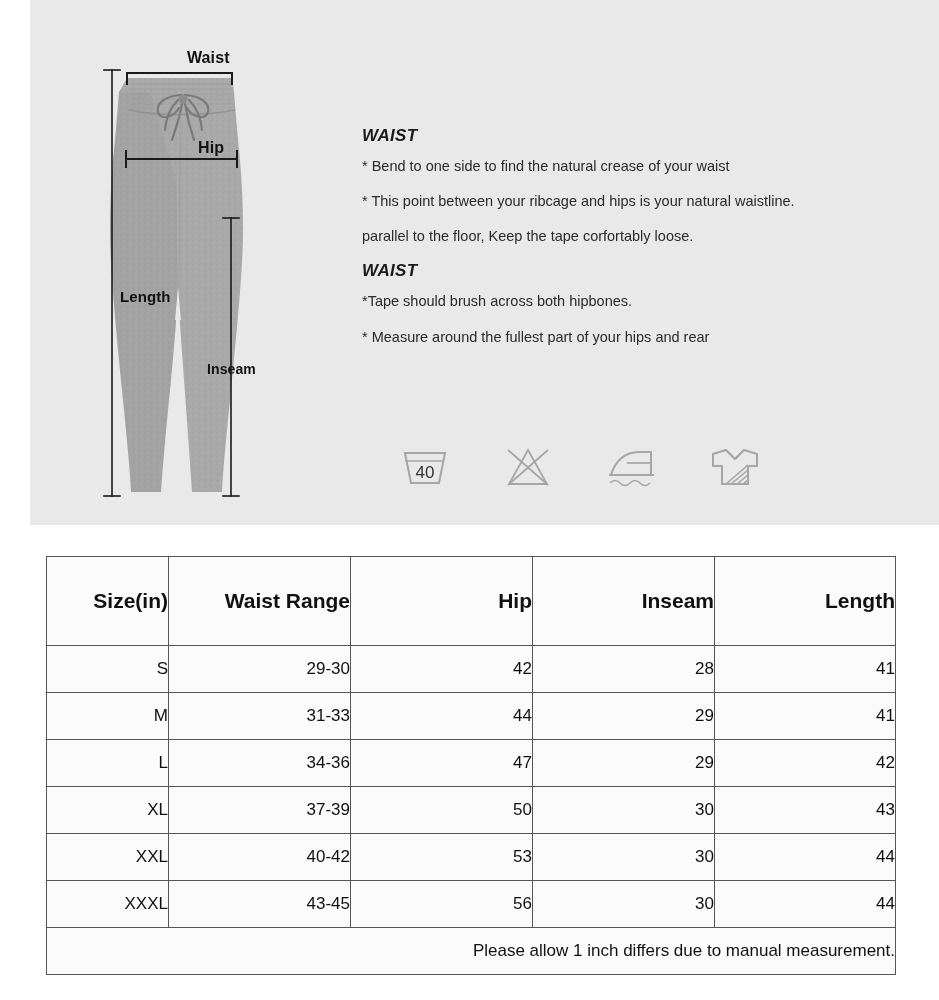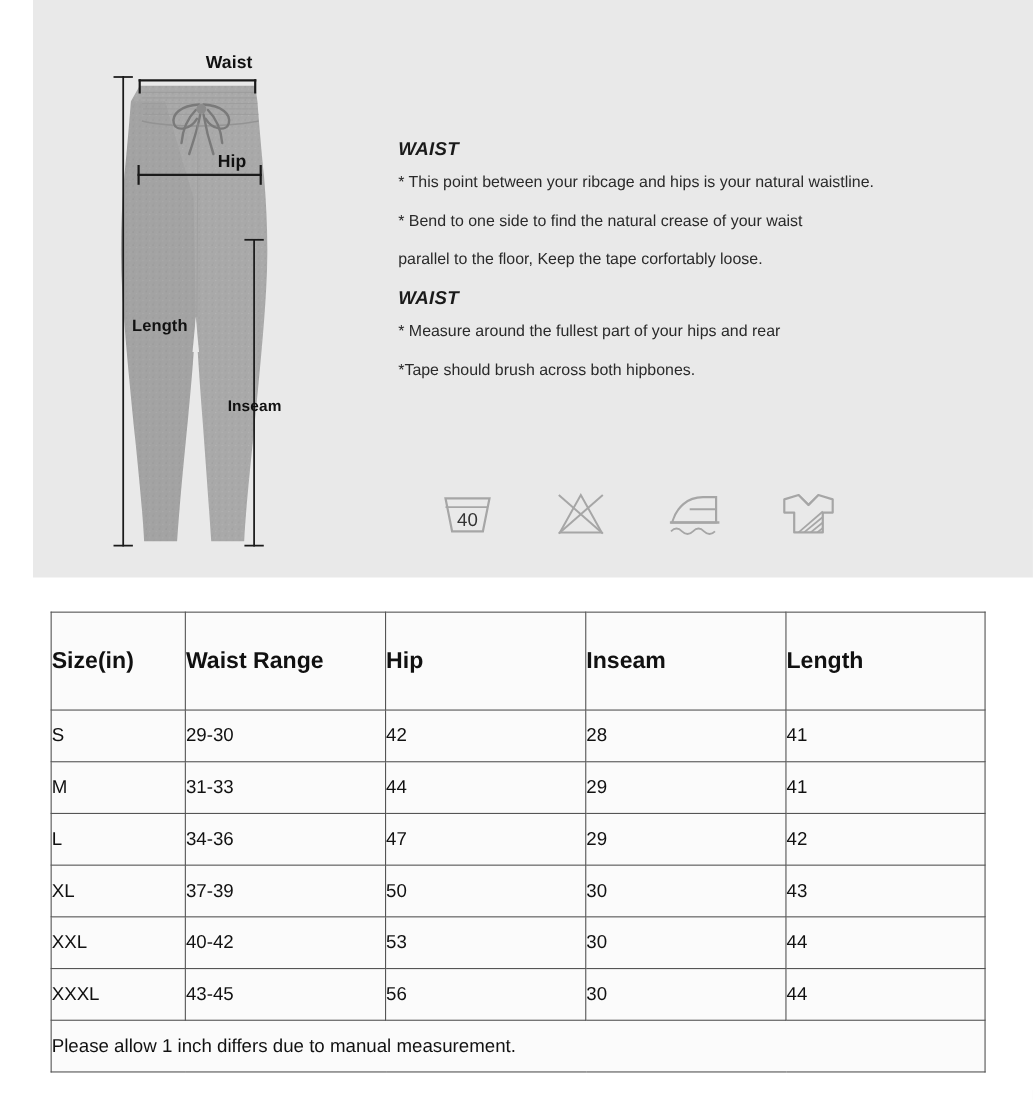--- a/index.html
+++ b/index.html
@@ -105,21 +105,21 @@
   }
   table.size-table {
     width: 100%;
     border-collapse: collapse;
     background: #fbfbfb;
     table-layout: fixed;
   }
   table.size-table th,
   table.size-table td {
     border: 1px solid #555555;
-    text-align: left;
+    text-align: right;
     color: #111111;
     background: #fbfbfb;
   }
   table.size-table thead th {
     font-size: 21px;
     font-weight: bold;
     height: 88px;
     padding: 0;
   }
   table.size-table tbody td {
@@ -238,26 +238,26 @@
     </svg>
 
     <span class="meas-label" id="label-waist">Waist</span>
     <span class="meas-label" id="label-hip">Hip</span>
     <span class="meas-label" id="label-length">Length</span>
     <span class="meas-label" id="label-inseam">Inseam</span>
   </div>
 
   <div id="instructions">
     <p class="instr-heading">WAIST</p>
+    <p class="instr-line">* Bend to one side to find the natural crease of your waist</p>
     <p class="instr-line">* This point between your ribcage and hips is your natural waistline.</p>
-    <p class="instr-line">* Bend to one side to find the natural crease of your waist</p>
     <p class="instr-line tight">parallel to the floor, Keep the tape corfortably loose.</p>
     <p class="instr-heading second">WAIST</p>
+    <p class="instr-line">*Tape should brush across both hipbones.</p>
     <p class="instr-line">* Measure around the fullest part of your hips and rear</p>
-    <p class="instr-line">*Tape should brush across both hipbones.</p>
   </div>
 
   <div id="care-symbols">
 
     <div class="care-symbol">
       <svg width="58" height="52" viewBox="0 0 58 52">
         <path d="M 9,12 L 49,12 L 43,42 L 15,42 Z" fill="none" stroke="#a6a6a6" stroke-width="2"></path>
         <line x1="9" y1="20" x2="47" y2="20" stroke="#a6a6a6" stroke-width="1.6"></line>
         <text x="29" y="37" text-anchor="middle" font-family="'Liberation Sans', sans-serif" font-size="17" fill="#333333">40</text>
       </svg>

